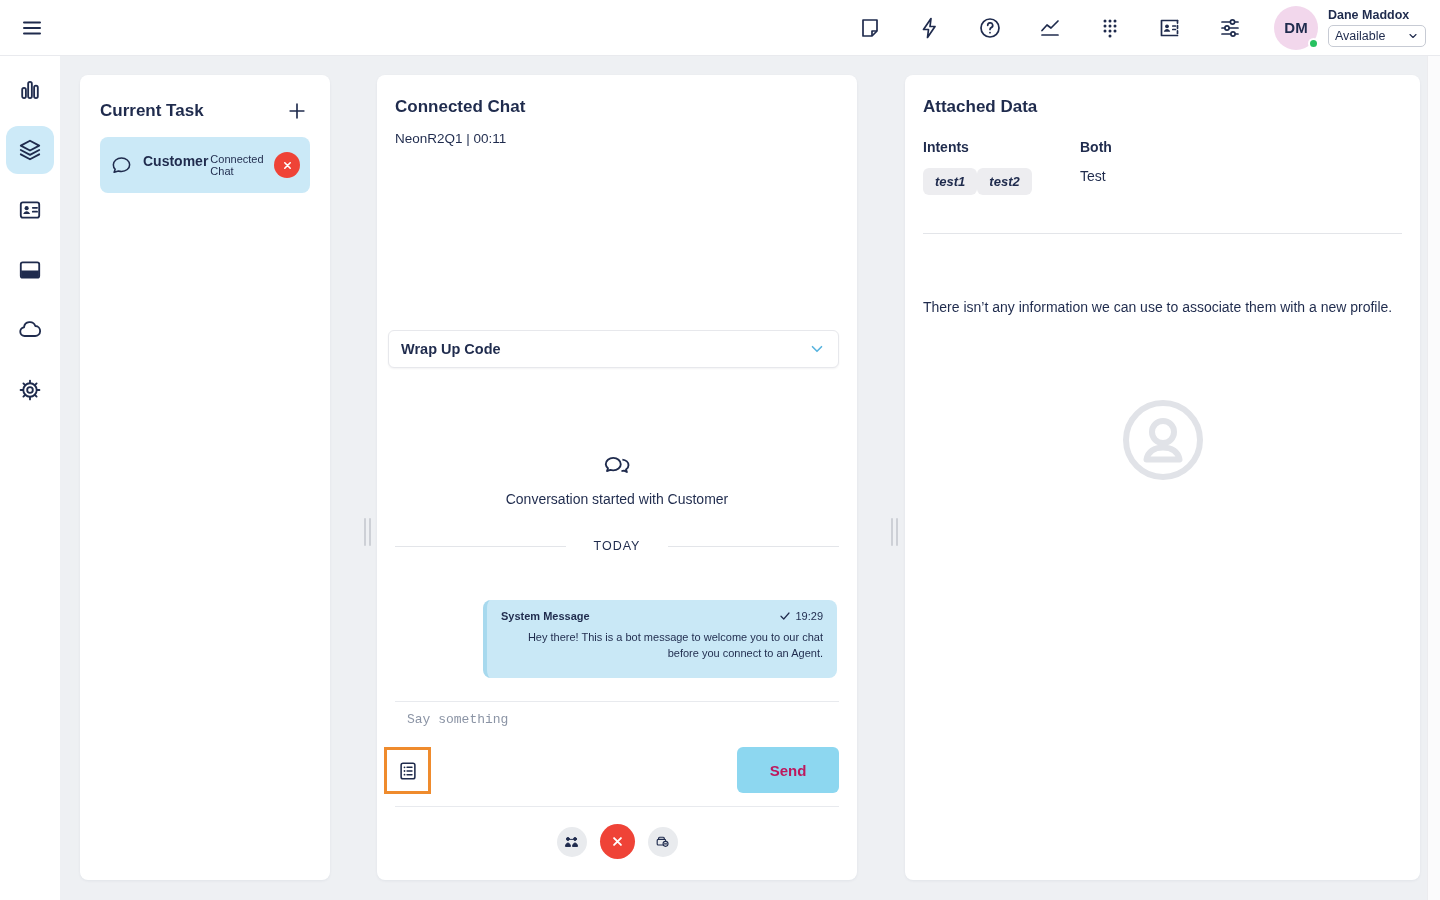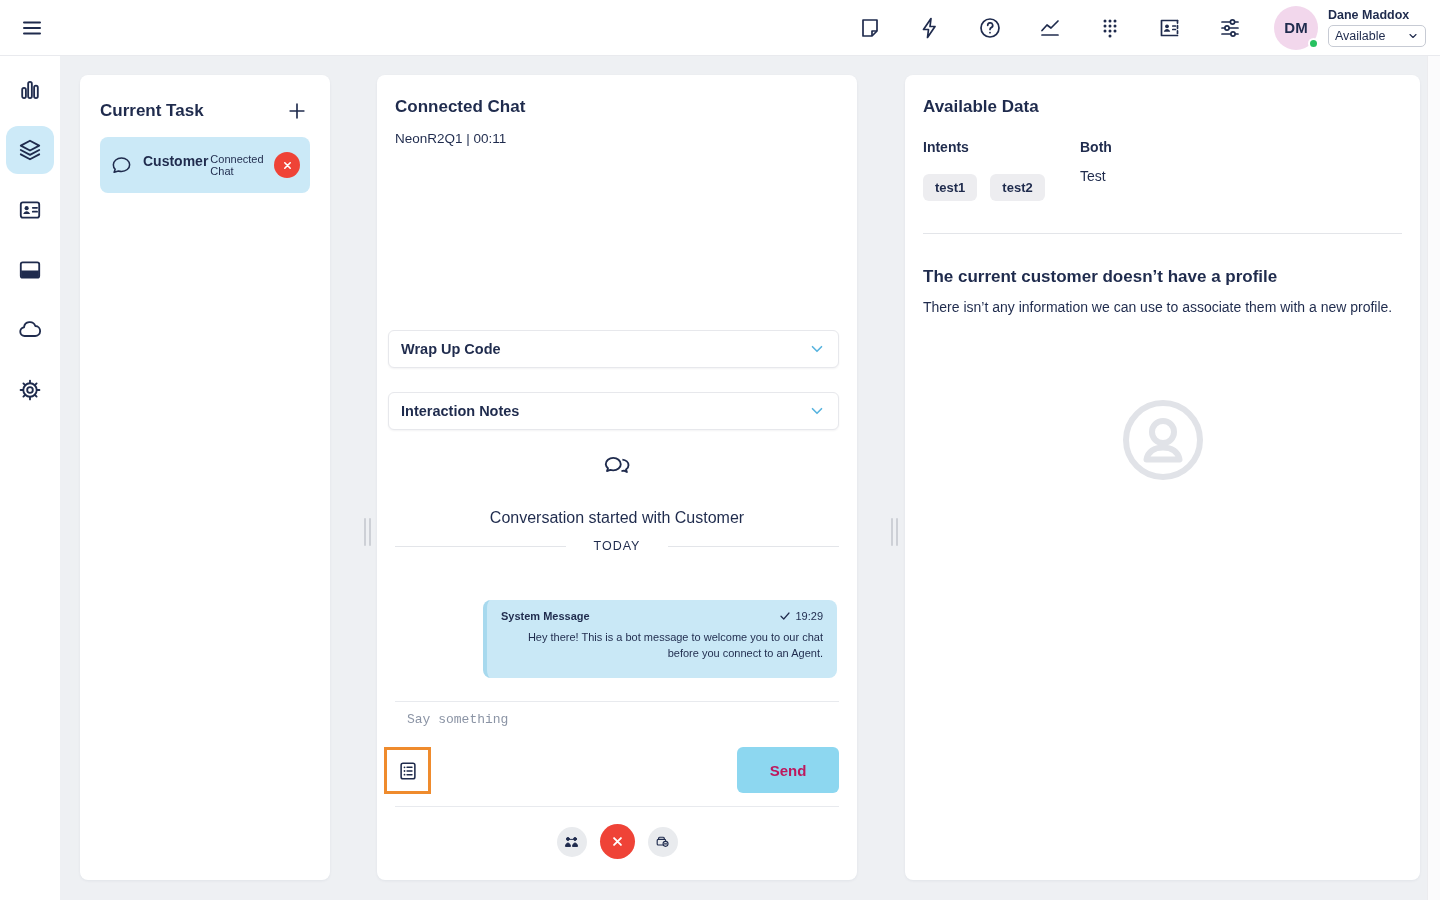--- a/index.html
+++ b/index.html
@@ -56,21 +56,21 @@
 
   
   .chat-title { position:absolute; top:22px; left:18px; font-size:17px; font-weight:700; }
   .chat-meta { position:absolute; top:56px; left:18px; font-size:13.5px; }
   .dd { position:absolute; left:11px; right:18px; height:38px; border:1px solid #e7e8ec; border-radius:6px;
         box-shadow:0 1px 2px rgba(16,24,40,.05); display:flex; align-items:center; justify-content:space-between;
         padding:0 12px; cursor:pointer; background:#fff; }
   .dd-label { font-size:14.5px; font-weight:700; }
   .dd1 { top:255px; } .dd2 { top:317px; }
   .convo { position:absolute; top:376px; left:0; right:0; text-align:center; }
-  .convo-text { margin-top:24px; font-size:16px; }
+  .convo-text { margin-top:6px; font-size:14px; }
   .today { position:absolute; top:464px; left:18px; right:18px; display:flex; align-items:center; gap:28px; }
   .today .line { flex:1; height:1px; background:#e3e5e9; }
   .today .label { font-size:12.5px; letter-spacing:1px; }
   .bubble { position:absolute; top:525px; left:106px; width:354px; min-height:78px; background:#c9e8f6;
             border-left:4px solid #a7d9ee; border-radius:8px; padding:10px 14px 0; }
   .bubble-head { display:flex; align-items:center; justify-content:space-between; }
   .bubble-sender { font-size:11px; font-weight:700; }
   .bubble-time { display:flex; align-items:center; gap:4px; font-size:11px; }
   .bubble-text { margin-top:8px; font-size:11px; line-height:1.45; text-align:right; }
   .divider { position:absolute; left:18px; right:18px; height:1px; background:#e8eaee; }
@@ -84,21 +84,21 @@
               border-radius:6px; color:#be185d; font-weight:700; font-size:15px; font-family:"Liberation Sans", sans-serif; cursor:pointer; }
   .actions { position:absolute; top:749px; left:0; right:0; display:flex; align-items:center; justify-content:center; gap:13px; }
   .circle-btn { width:30px; height:30px; border-radius:50%; background:#e9ebee; display:flex; align-items:center; justify-content:center; cursor:pointer; }
   .circle-btn.end { width:35px; height:35px; background:#ef4337; }
 
   
   .ad-title { position:absolute; top:22px; left:18px; font-size:17px; font-weight:700; }
   .ad-row { position:absolute; top:64px; left:18px; right:14px; display:flex; }
   .ad-col1 { width:157px; }
   .ad-label { font-size:14px; font-weight:700; }
-  .chips { display:flex; gap:13px; margin-top:19px; }
+  .chips { display:flex; margin-top:13px;font-style:italic; }
   .chip { background:#ededf0; border-radius:6px; padding:6px 12px; font-size:13px; font-weight:700; }
   .ad-value { margin-top:13px; font-size:14px; }
   .ad-divider { position:absolute; top:158px; left:18px; right:18px; height:1px; background:#e3e5e9; }
   .noprof-title { position:absolute; top:192px; left:18px; font-size:17px; font-weight:700; }
   .noprof-text { position:absolute; top:222px; left:18px; width:478px; font-size:14px; line-height:1.45; }
   .big-avatar { position:absolute; top:323px; left:0; right:0; display:flex; justify-content:center; }
 </style>
 </head>
 <body>
 
@@ -267,26 +267,20 @@
     <div class="card card-mid">
       <div class="chat-title">Connected Chat</div>
       <div class="chat-meta">NeonR2Q1 | 00:11</div>
 
       <div class="dd dd1">
         <span class="dd-label">Wrap Up Code</span>
         <svg width="18" height="18" viewBox="0 0 24 24" fill="none" stroke="#58b4df" stroke-width="2.2" stroke-linecap="round" stroke-linejoin="round">
           <path d="M6 9l6 6 6-6"></path>
         </svg>
       </div>
-      <div class="dd dd2">
-        <span class="dd-label">Interaction Notes</span>
-        <svg width="18" height="18" viewBox="0 0 24 24" fill="none" stroke="#58b4df" stroke-width="2.2" stroke-linecap="round" stroke-linejoin="round">
-          <path d="M6 9l6 6 6-6"></path>
-        </svg>
-      </div>
 
       <div class="convo">
         <svg width="30" height="30" viewBox="0 0 24 24" fill="none" stroke="#1f2b4d" stroke-width="1.5" stroke-linejoin="round">
           <path d="M15 10.5c0 2.8-2.7 5-6 5-.8 0-1.6-.1-2.3-.35L4 16l.8-2.2A4.8 4.8 0 0 1 3 10.5c0-2.8 2.7-5 6-5s6 2.2 6 5z"></path>
           <path d="M16.3 6.9c2.8.3 4.9 2.2 4.9 4.5 0 1.4-.8 2.6-2 3.4l.7 2-2.3-1.1c-.6.2-1.3.3-2 .3"></path>
         </svg>
         <div class="convo-text">Conversation started with Customer</div>
       </div>
 
       <div class="today">
@@ -343,36 +337,35 @@
             <path d="M6.5 9V7.4A1.4 1.4 0 0 1 7.9 6h5.2a1.4 1.4 0 0 1 1.4 1.4V9"></path>
             <rect x="4.5" y="9" width="12" height="8" rx="1.5"></rect>
             <circle cx="16.3" cy="15.3" r="3.5" fill="#e9ebee"></circle>
             <path d="M14.7 15.3h3.2"></path>
           </svg>
         </div>
       </div>
     </div>
 
     <div class="card card-right">
-      <div class="ad-title">Available Data</div>
+      <div class="ad-title">Attached Data</div>
       <div class="ad-row">
         <div class="ad-col1">
           <div class="ad-label">Intents</div>
           <div class="chips">
             <span class="chip">test1</span>
             <span class="chip">test2</span>
           </div>
         </div>
         <div>
           <div class="ad-label">Both</div>
           <div class="ad-value">Test</div>
         </div>
       </div>
       <div class="ad-divider"></div>
-      <div class="noprof-title">The current customer doesn’t have a profile</div>
       <div class="noprof-text">There isn’t any information we can use to associate them with a new profile.</div>
       <div class="big-avatar">
         <svg width="84" height="84" viewBox="0 0 84 84" fill="none" stroke="#e1e3e8" stroke-width="6" stroke-linecap="round">
           <circle cx="42" cy="42" r="37"></circle>
           <circle cx="42" cy="34" r="11"></circle>
           <path d="M25.5 61.5c1.5-8 8-12 16.5-12s15 4 16.5 12z" stroke-linejoin="round"></path>
         </svg>
       </div>
     </div>
 

